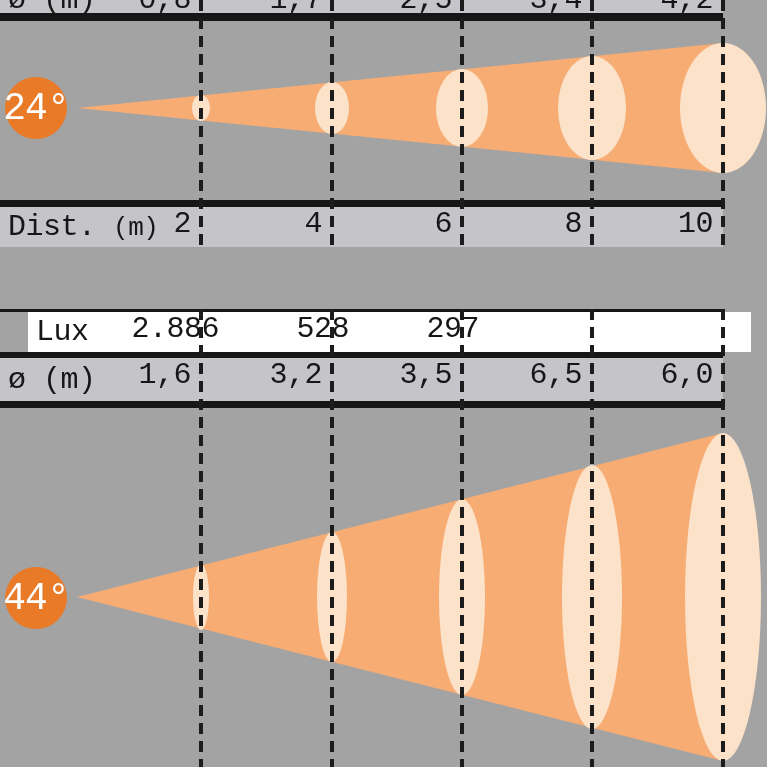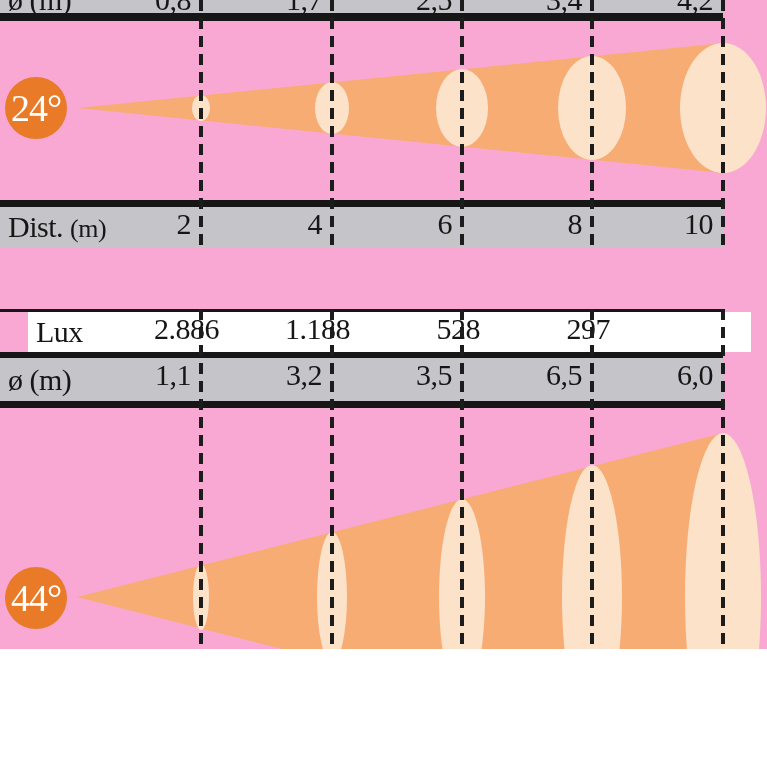--- a/index.html
+++ b/index.html
@@ -4,22 +4,22 @@
 <style>
   :root{
     --ink:#161616;
     --gray:#C5C4C8;
     --badge:#E87A28;
     --cone:#F7AC74;
     --spot:#FCE2C9;
   }
   html,body{margin:0;padding:0;background:#ffffff;}
   .stage{
-    position:relative;width:767px;height:649px;background:#f9a8d4;overflow:hidden;
-    font-family:Liberation Serif, serif;color:var(--ink);
+    position:relative;width:767px;height:767px;background:#a3a3a3;overflow:hidden;
+    font-family:Liberation Mono, monospace;color:var(--ink);
   }
   .tbl-row{
     position:absolute;left:0;width:723px;display:flex;
     font-size:30px;letter-spacing:-0.5px;z-index:2;
   }
   .tbl-row .cell{box-sizing:border-box;text-align:right;padding-right:10px;white-space:nowrap;}
   .tbl-row .c0{width:201px;}
   .tbl-row .c1{width:131px;}
   .tbl-row .c2{width:130px;}
   .tbl-row .c3{width:130px;}
@@ -78,29 +78,28 @@
     <div class="cell c1">4</div>
     <div class="cell c2">6</div>
     <div class="cell c3">8</div>
     <div class="cell c4">10</div>
   </div>
 
   <div class="hline" id="line-lux-top"></div>
   <div class="tbl-row white-bg" id="row-lux">
     <span class="row-label">Lux</span>
     <div class="cell c0">2.886</div>
-    <div class="cell c1">1.188</div>
     <div class="cell c2">528</div>
     <div class="cell c3">297</div>
   </div>
   <div class="hline" id="border-mid"></div>
 
   <div class="tbl-row gray-bg" id="row-dia-bottom">
     <span class="row-label">ø (m)</span>
-    <div class="cell c0">1,1</div>
+    <div class="cell c0">1,6</div>
     <div class="cell c1">3,2</div>
     <div class="cell c2">3,5</div>
     <div class="cell c3">6,5</div>
     <div class="cell c4">6,0</div>
   </div>
   <div class="hline" id="border-bottom"></div>
 
   <div class="badge" id="badge-44">44°</div>
 
 <svg width="767" height="179" viewBox="0 0 767 179" class="beam-svg" style="top: 21px;">

